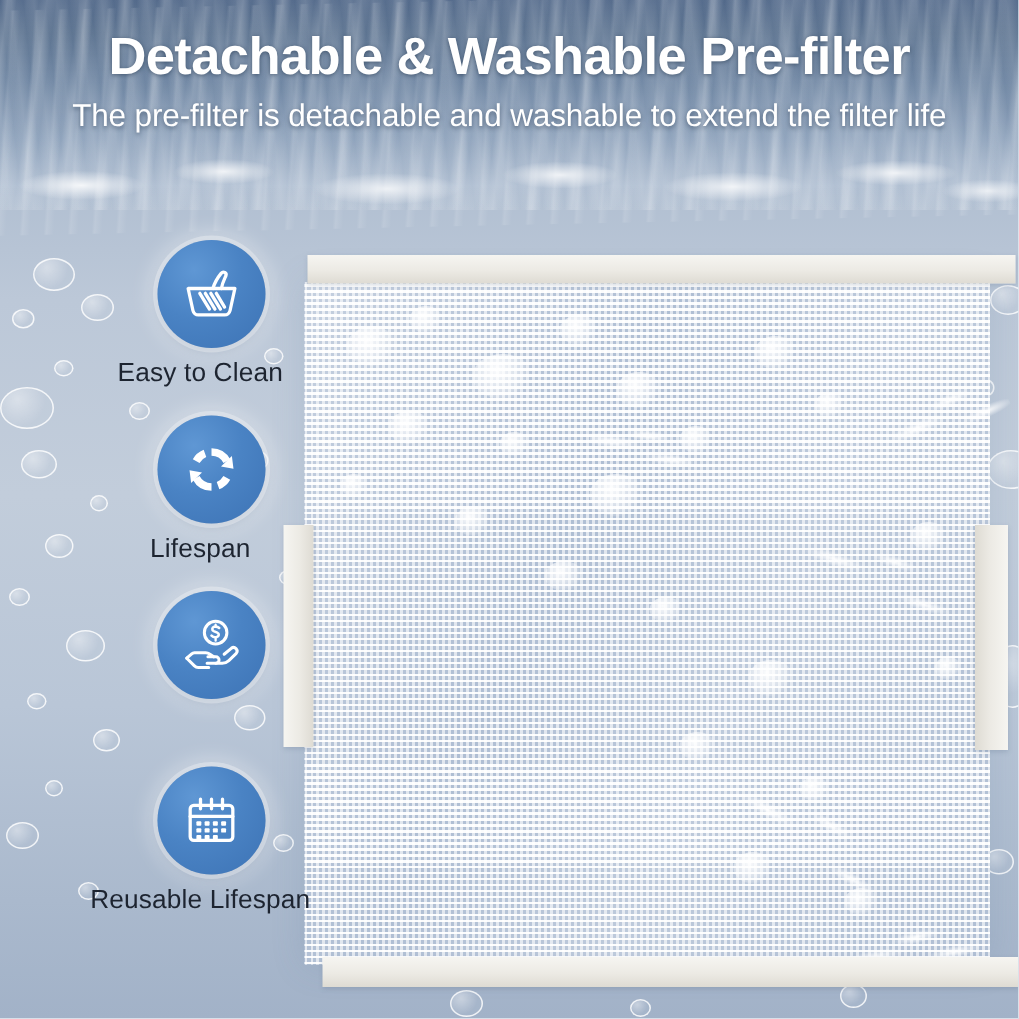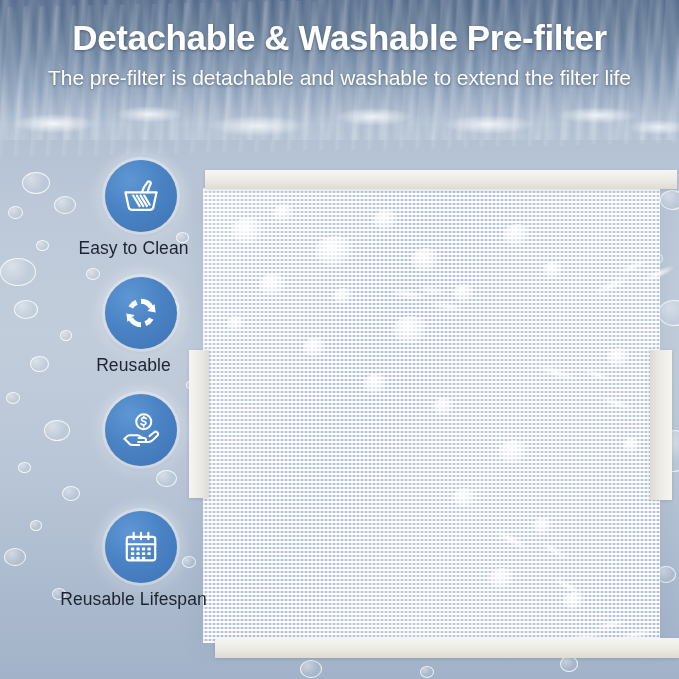--- a/index.html
+++ b/index.html
@@ -328,21 +328,21 @@
       <div class="icon-circle">
         <svg width="44" height="44" viewBox="0 0 48 48" fill="#ffffff">
           <path d="M24 8.5 a15.5 15.5 0 0 1 13.6 8.1 l-4.9 2.6 A10 10 0 0 0 24 14 Z"></path>
           <path d="M38.8 14.2 l1.2 9.2 l-9.1 -1.6 Z"></path>
           <path d="M24 39.5 a15.5 15.5 0 0 1 -13.6 -8.1 l4.9 -2.6 A10 10 0 0 0 24 34 Z"></path>
           <path d="M9.2 33.8 l-1.2 -9.2 l9.1 1.6 Z"></path>
           <path d="M37.6 31.4 a15.5 15.5 0 0 1 -7.9 6.9 l-1.9 -5.2 a10 10 0 0 0 4.9 -4.3 Z"></path>
           <path d="M10.4 16.6 a15.5 15.5 0 0 1 7.9 -6.9 l1.9 5.2 a10 10 0 0 0 -4.9 4.3 Z"></path>
         </svg>
       </div>
-      <div class="feature-label">Reusable</div>
+      <div class="feature-label">Lifespan</div>
     </div>
 
     <div class="feature">
       <div class="icon-circle">
         <svg width="44" height="44" viewBox="0 0 48 48" fill="none" stroke="#ffffff" stroke-width="2.2" stroke-linecap="round" stroke-linejoin="round">
           <circle cx="27" cy="15" r="8.2"></circle>
           <path d="M29.6 11.6 c-1 -0.9 -2.4 -1.2 -3.7 -0.8 c-1.6 0.5 -1.8 2.4 -0.3 3.1 l2.6 1.1 c1.6 0.7 1.4 2.7 -0.3 3.2 c-1.4 0.4 -2.9 0 -3.9 -1" stroke-width="1.9"></path>
           <path d="M27 9.2 v1.3 M27 19.3 v1.4" stroke-width="1.7"></path>
           <path d="M6 33.6 l3.6 -3.2 a3 3 0 0 1 2 -0.8 h8.2 c1 0 2 0.3 2.8 0.9 l3 2.1"></path>
           <path d="M21.4 32.6 h5.8 a2.3 2.3 0 0 1 0 4.6 h-6.4"></path>

